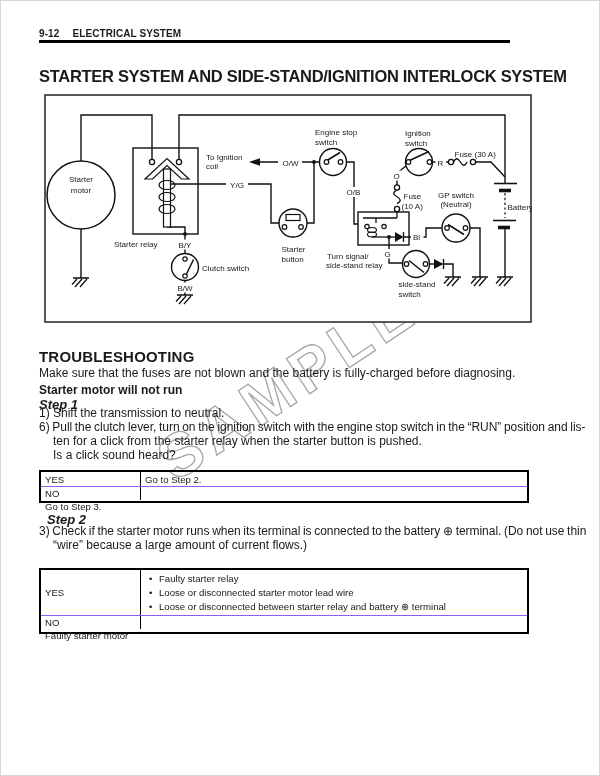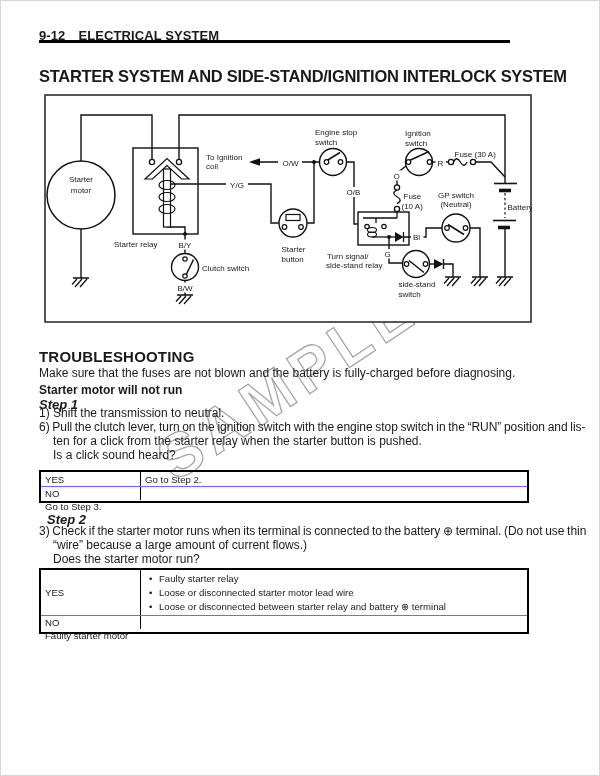--- a/index.html
+++ b/index.html
@@ -3,21 +3,21 @@
 <meta charset="utf-8">
 <style>
   html,body{margin:0;padding:0;background:#ffffff;}
   .page{
     position:relative;width:600px;height:776px;background:#fff;overflow:hidden;
     font-family:"Liberation Sans", sans-serif;color:#1a1a1a;
     border:1px solid #d6d6d6;box-sizing:border-box;
   }
   .abs{position:absolute;}
   
-  .hdr{left:38px;top:27px;font-size:13px;font-weight:bold;letter-spacing:.1px;}
+  .hdr{left:38px;top:27px;font-size:10px;font-weight:bold;letter-spacing:.1px;}
   .hdr .sec{margin-left:13px;}
   .hdr-rule{left:38px;top:39px;width:471px;height:3px;background:#000;}
   
   .title{left:38px;top:66px;font-size:16.5px;font-weight:bold;letter-spacing:-.3px;white-space:nowrap;}
   
   .wm{left:0;top:0;pointer-events:none;}
   
   .diagram{left:43px;top:93px;}
   .diagram text{font-family:"Liberation Sans", sans-serif;font-size:8px;fill:#1a1a1a;}
   
@@ -272,21 +272,20 @@
     <div class="trow">
       <div class="tkey">NO</div>
       <div class="tval">Go to Step 3.</div>
     </div>
   </div>
 
   <div class="abs step-title st2">Step 2</div>
   <div class="abs body-txt lines2">
     <div class="jline">3) Check if the starter motor runs when its terminal is connected to the battery ⊕ terminal. (Do not use thin</div>
     <div class="cont">“wire” because a large amount of current flows.)</div>
-    <div class="cont">Does the starter motor run?</div>
   </div>
 
   <div class="abs tbl t2">
     <div class="trow">
       <div class="tkey">YES</div>
       <div class="tval-list">
         <div class="bline">
           <span class="bdot">•</span>
           <span>Faulty starter relay</span>
         </div>

